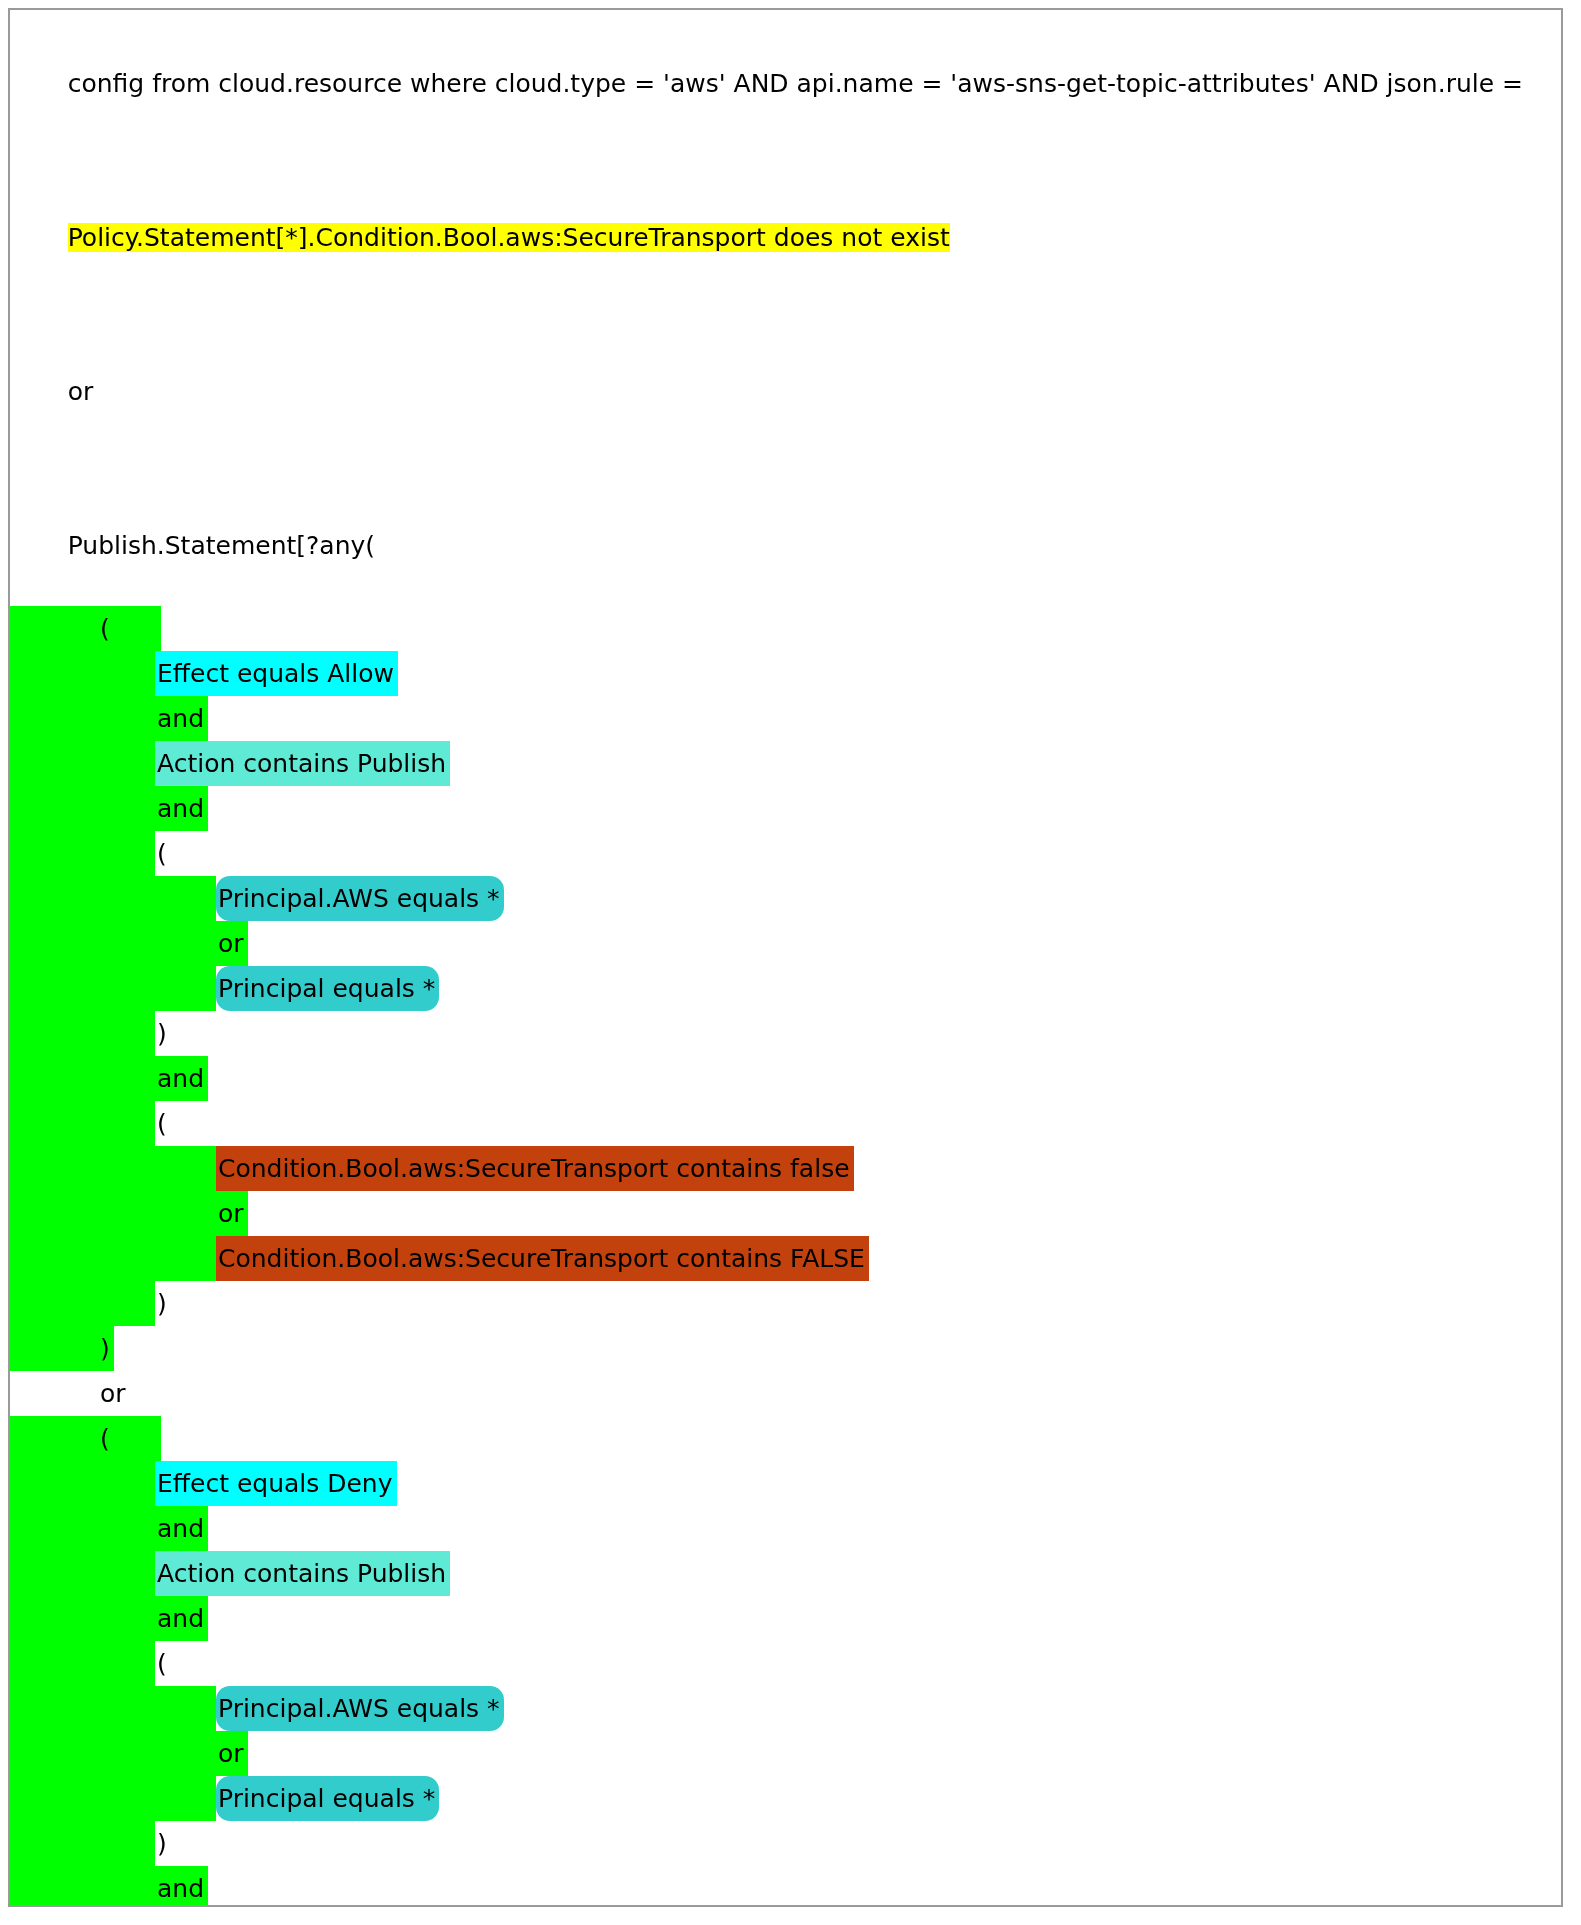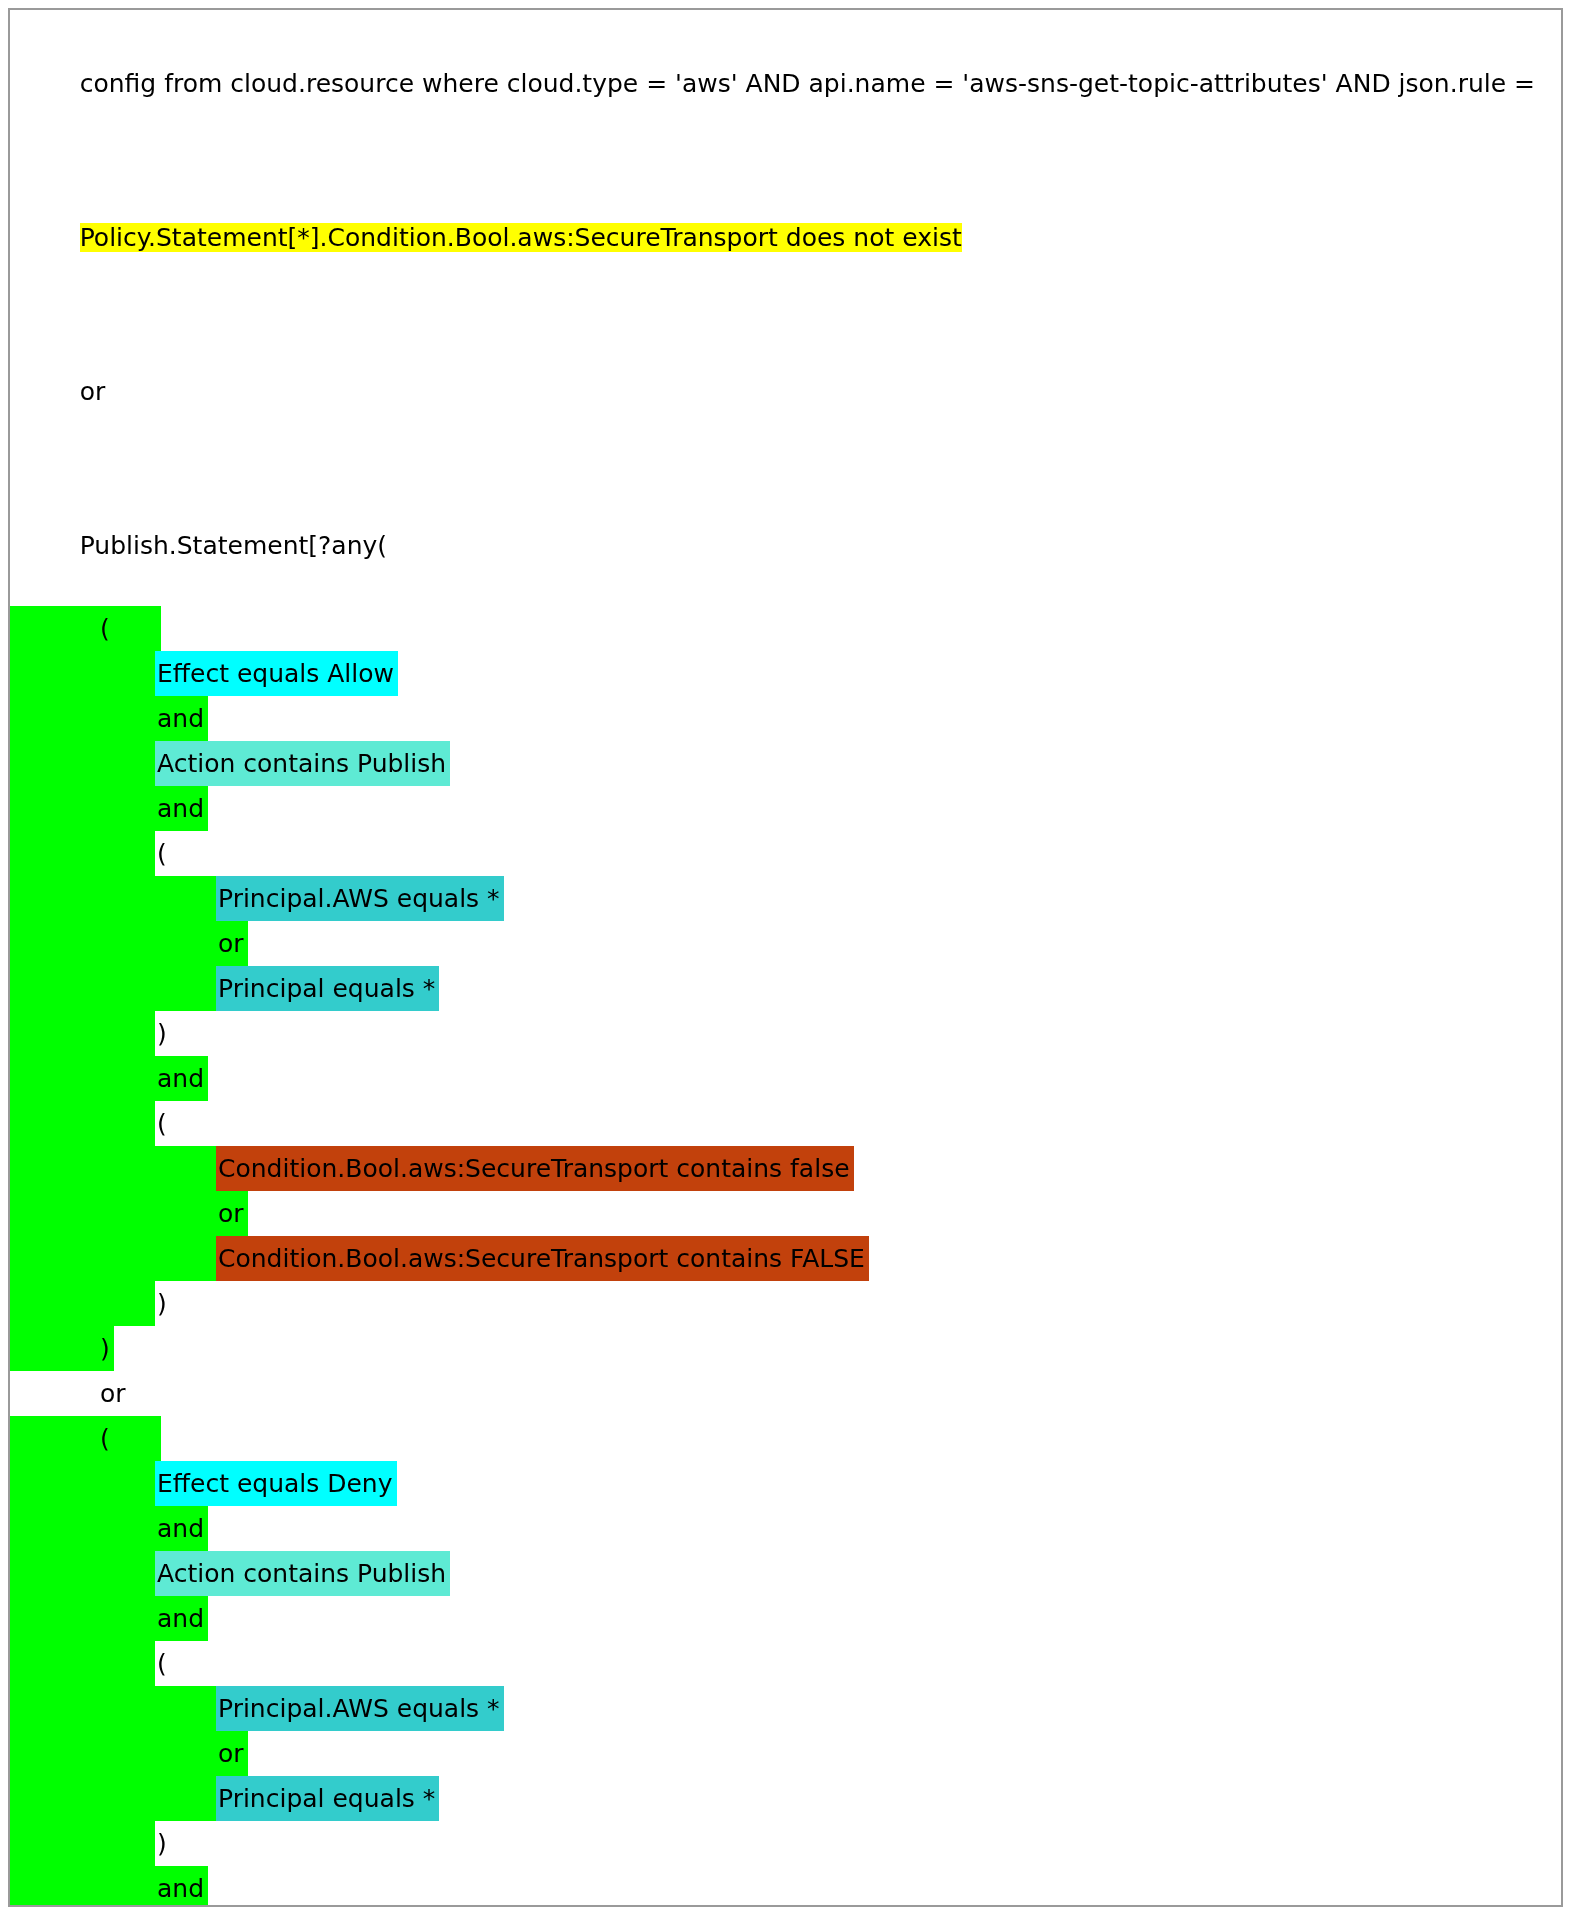--- a/index.html
+++ b/index.html
@@ -30,34 +30,34 @@
   .doc-body {
     padding: 14px 0 0 0;
     font-size: 25px;
     line-height: 1.0;
     color: #000000;
   }
   .spacer-lg { height: 34px; }
 
   
   .para {
-    padding-left: 22px;
+    padding-left: 10px;
     white-space: pre-wrap;
     font-size: 25px;
     line-height: 40px;
   }
 
   
   .hl { padding: 0; }
 
   .hl-yellow { background: #ffff00; margin-top: 8px; }
   .hl-green  { background: #00ff00; }
   .hl-cyan   { background: #00ffff; }
   .hl-magenta{ background: #5eead4; }
-  .hl-teal   { background: #33cccc; }
+  .hl-teal   { background: #33cccc; border-radius: 14px; }
   .hl-pale   { background: #c2410c; }
   .hl-none   { background: transparent; }
 
   
   
   .row {
     position: relative;
     height: 45px;
     white-space: nowrap;
     font-size: 25px;

